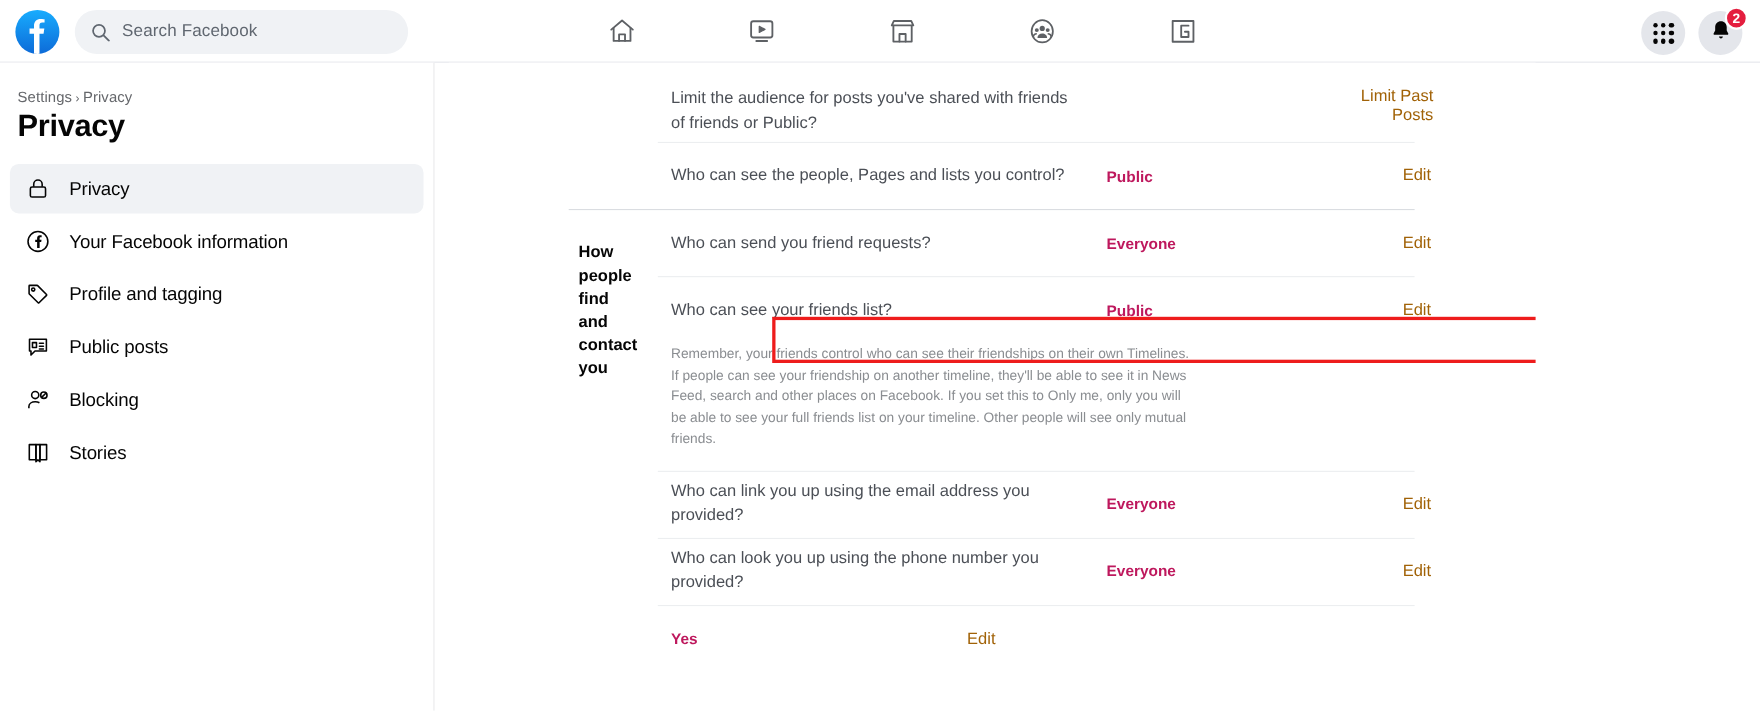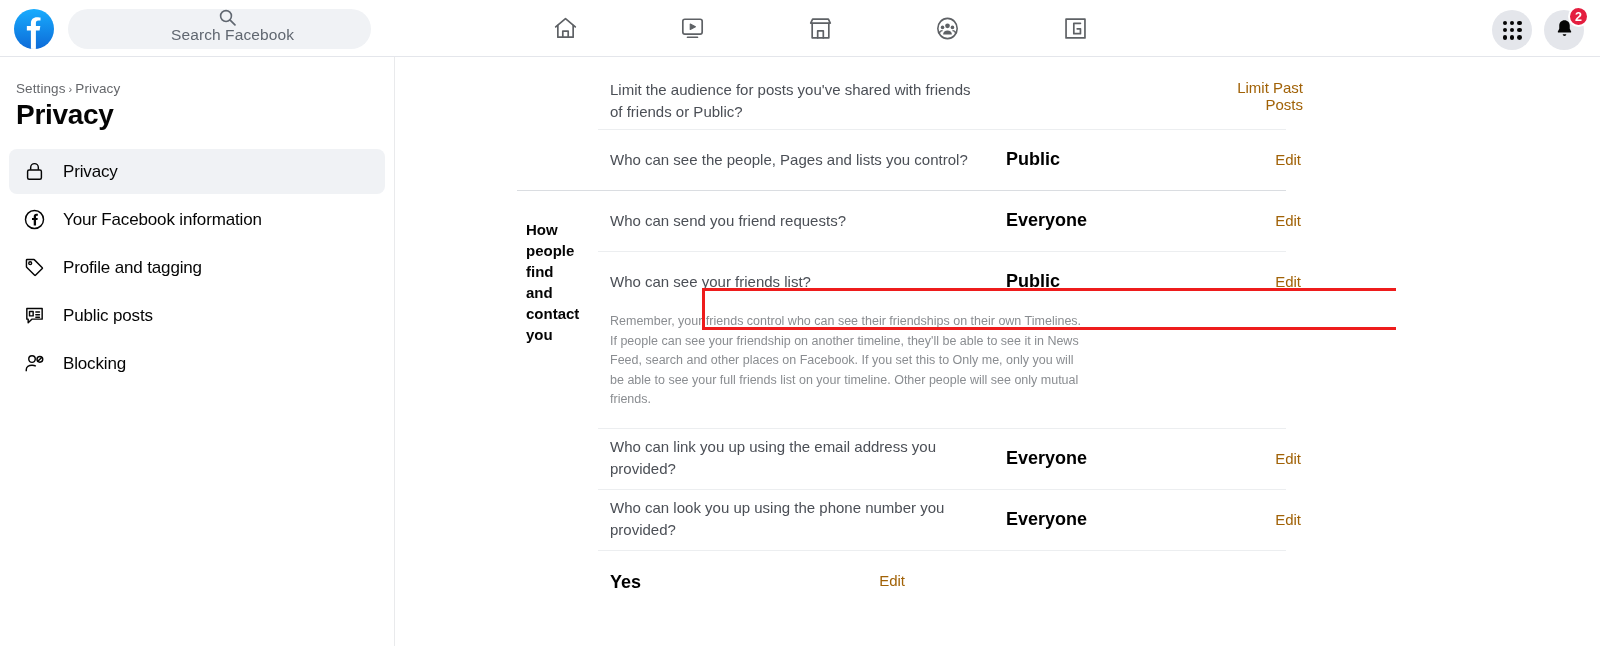--- a/index.html
+++ b/index.html
@@ -23,21 +23,21 @@
     width: 40px; height: 40px; border-radius: 50%;
     background: linear-gradient(180deg, #18ACFE 0%, #0D6BD8 100%);
     display: flex; align-items: center; justify-content: center;
     overflow: hidden;
   }
   .fb-logo svg { display: block; }
   .search-box {
     position: absolute; left: 68px; top: 9px;
     width: 303px; height: 40px; border-radius: 20px;
     background: #f0f2f5;
-    display: flex; align-items: center; padding-left: 15px; flex-direction: column;
+    display: flex; align-items: center; padding-left: 15px;
   }
   .search-icon { width: 17px; height: 17px; flex: 0 0 auto; }
   .search-icon svg { display: block; }
   .search-placeholder {
     margin-left: 11px; font-size: 15.5px; color: #606770;
     letter-spacing: .1px;
   }
 
   .nav-icons {
     position: absolute; left: 500px; top: 0;
@@ -142,21 +142,21 @@
   .row-divider {
     position: absolute; left: 0; right: 110px; top: 0;
     height: 1px; background: #eceef0;
   }
   .row-question {
     flex: 1 1 auto; padding-right: 20px;
     font-size: 15px; color: #4b4f56; line-height: 22px;
   }
   .row-value {
     width: 190px; flex: 0 0 190px;
-    font-size: 18px; font-weight: bold; color: #000000;
+    font-size: 14px; font-weight: bold; color: #be185d;
   }
   .row-action {
     width: 200px; flex: 0 0 200px;
     text-align: right; padding-right: 95px;
     font-size: 15px; color: #a16207; cursor: pointer;
   }
   .row-action.wide { padding-right: 93px; }
 
   .row-note {
     padding: 0 150px 18px 12px;
@@ -317,20 +317,30 @@
         <svg width="23" height="23" viewBox="0 0 24 24" fill="none" stroke="#050505" stroke-width="1.5" stroke-linejoin="round" aria-hidden="true">
           <circle cx="9.4" cy="7.4" r="3.4"></circle>
           <path d="M3.4 20v-1.6c0-2.9 2.7-4.6 6-4.6 1.5 0 2.9.35 4 1"></path>
           <circle cx="17.6" cy="7.6" r="3"></circle>
           <line x1="15.5" y1="9.7" x2="19.7" y2="5.5"></line>
         </svg>
       </span>
       <span class="nav-item-label">Blocking</span>
     </div>
 
+    <div class="nav-item">
+      <span class="nav-item-icon">
+        <svg width="23" height="23" viewBox="0 0 24 24" fill="none" stroke="#050505" stroke-width="1.5" stroke-linejoin="round" aria-hidden="true">
+          <path d="M3.8 4.4h6.3v14.4H3.8z"></path>
+          <path d="M13.9 4.4h6.3v14.4h-6.3z"></path>
+          <path d="M10.1 4.4h3.8v16.2l-1.9-1.7-1.9 1.7z"></path>
+        </svg>
+      </span>
+      <span class="nav-item-label">Stories</span>
+    </div>
 
   </div>
 </div>
 
 <div class="main">
 
   <div class="section">
     <div class="section-label"></div>
     <div class="rows">
 

